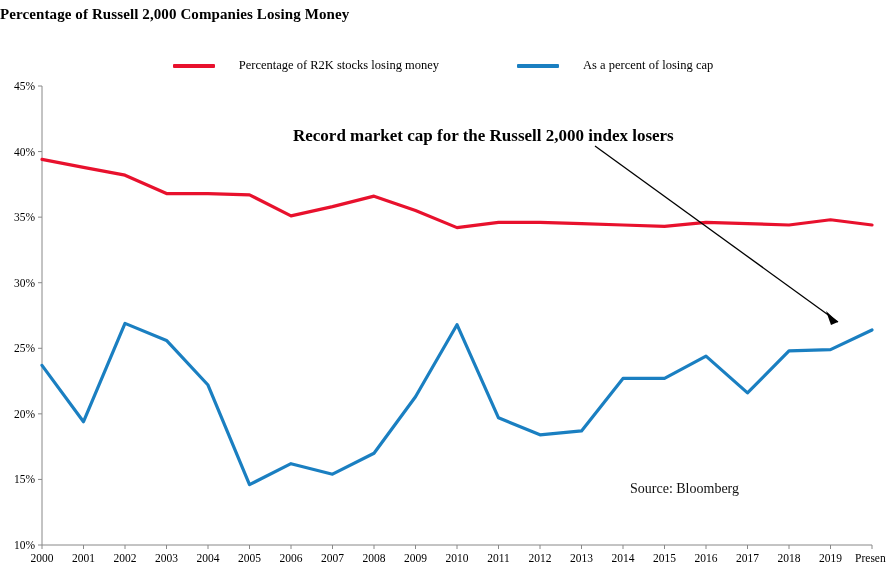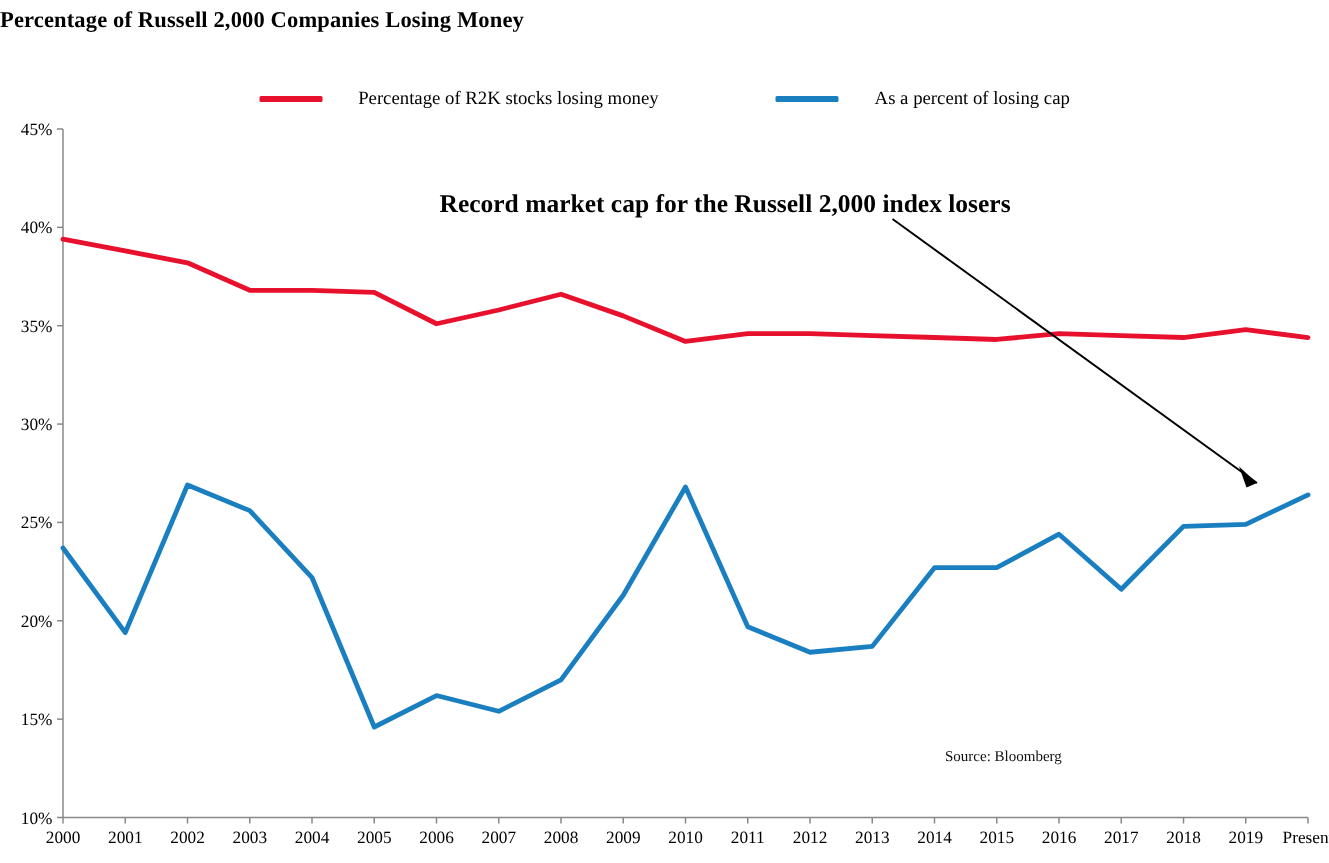--- a/index.html
+++ b/index.html
@@ -74,22 +74,22 @@
     left: 249px;
     top: 126px;
     font-size: 17px;
     font-weight: bold;
     white-space: nowrap;
     margin-left: 44px;
   }
   #source-note {
     position: absolute;
     left: 630px;
-    top: 499px;
-    font-size: 10px;
+    top: 481px;
+    font-size: 14px;
     color: #111;
   }
 </style>
 </head>
 <body>
 
 <div id="chart-root">
 
   <div id="chart-title">Percentage of Russell 2,000 Companies Losing Money</div>
 

